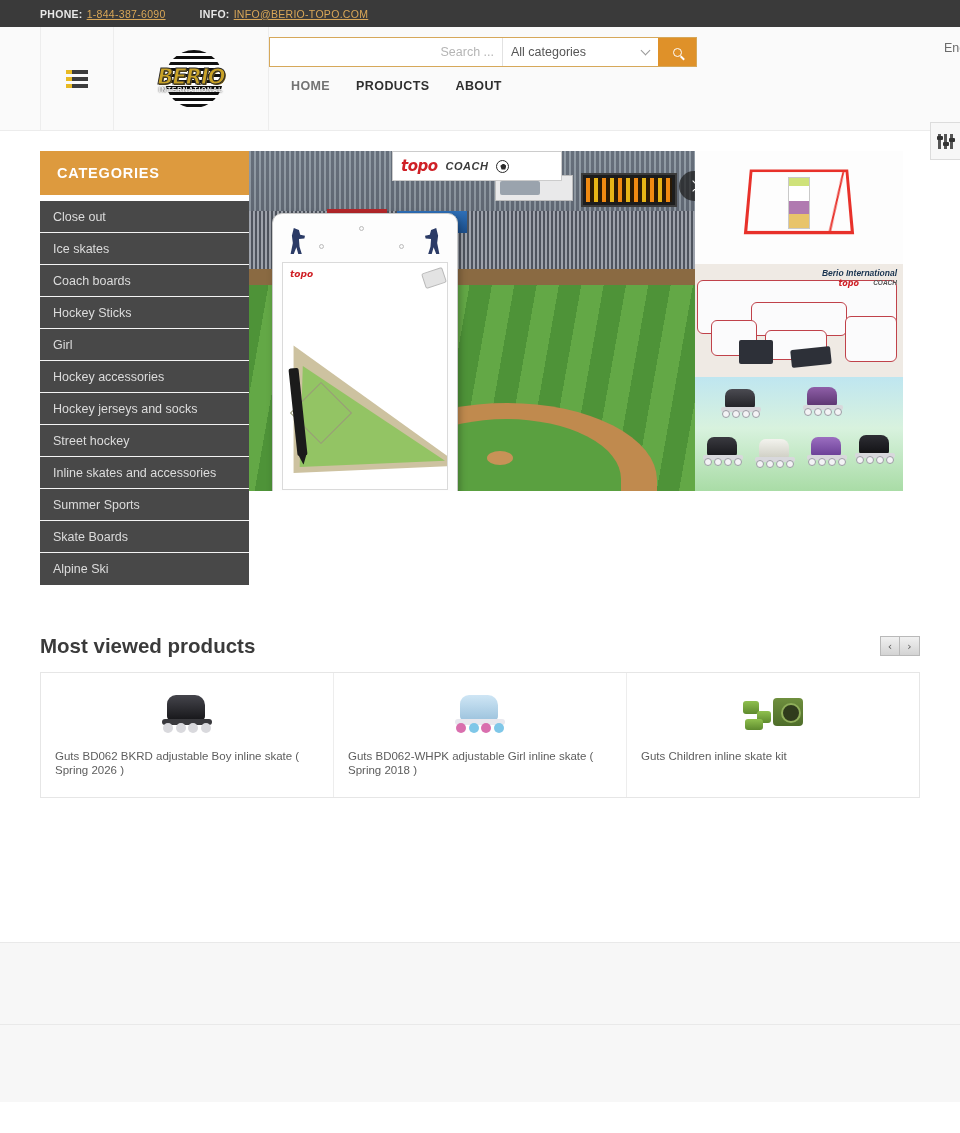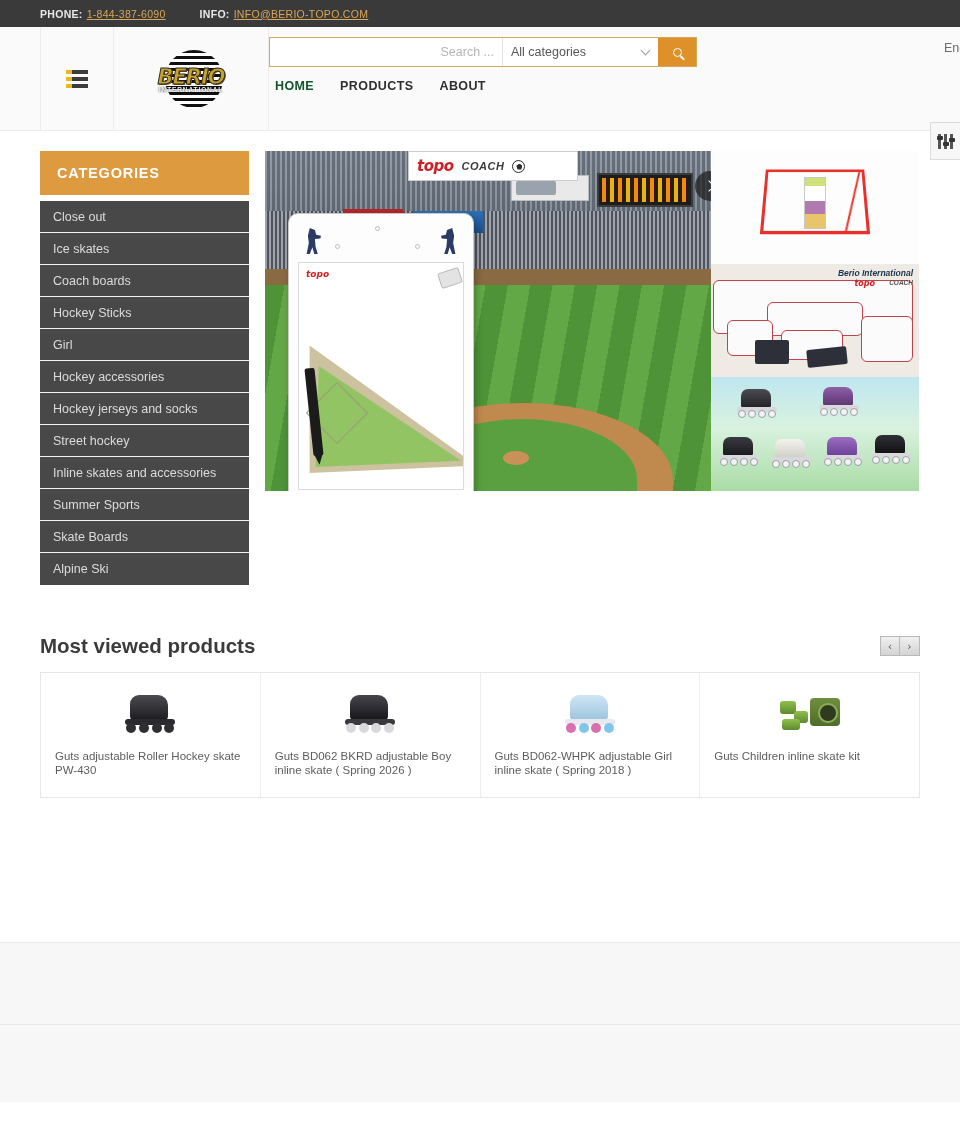--- a/index.html
+++ b/index.html
@@ -125,21 +125,21 @@
     width: 5px; height: 1.8px; background: #fff;
     transform: rotate(45deg);
   }
 
   .mainnav {
     position: absolute; left: 6px; top: 52px;
     display: flex; gap: 26px;
     font-size: 12.5px; font-weight: bold; letter-spacing: .4px;
   }
   .mainnav a { text-decoration: none; color: #2f2f2f; }
-  .mainnav a.active { color: #14532d; }
+  .mainnav a.active { color: #737373; margin-left: 16px; }
 
   .langs {
     position: absolute; left: 675px; top: 14px;
     display: flex; gap: 12px; font-size: 12.5px; color: #6b6b6b;
   }
   .langs a { color: #6b6b6b; text-decoration: none; }
 
   
   .side-tab {
     position: absolute; right: 0; top: 95px;
@@ -157,21 +157,21 @@
   .sliders span:nth-child(1) { height: 15px; }
   .sliders span:nth-child(1)::after { top: 2px; }
   .sliders span:nth-child(2) { height: 15px; }
   .sliders span:nth-child(2)::after { top: 8px; }
   .sliders span:nth-child(3) { height: 15px; }
   .sliders span:nth-child(3)::after { top: 4px; }
 
   
   .content { position: relative; padding: 0 40px; }
 
-  .layout { display: flex; gap: 16px; padding-top: 20px; }
+  .layout { display: flex; padding-top: 20px; }
 
   
   .sidebar { width: 209px; flex: none; }
   .cat-head {
     background: #dd9a3e; color: #fff;
     height: 44px; display: flex; align-items: center;
     padding-left: 17px;
     font-size: 14.5px; font-weight: bold; letter-spacing: .8px;
   }
   .cat-list { margin-top: 6px; }
@@ -725,35 +725,20 @@
   <div class="mv-head">
     <div class="mv-title">Most viewed products</div>
     <div class="mv-arrows">
       <div class="arrow-btn">‹</div>
       <div class="arrow-btn">›</div>
     </div>
   </div>
 
   <div class="products">
 
-    <div class="pcard">
-      <div class="pthumb">
-        <span class="sk2">
-          <span class="b" style="background:linear-gradient(#4a4a50,#1d1d21)"></span>
-          <span class="f" style="background:#2a2a2e"></span>
-          <span class="w">
-              <i style="background:#2f2f33"></i>
-              <i style="background:#2f2f33"></i>
-              <i style="background:#2f2f33"></i>
-              <i style="background:#2f2f33"></i>
-            </span>
-        </span>
-      </div>
-      <div class="ptitle">Guts adjustable Roller Hockey skate PW-430</div>
-    </div>
 
     <div class="pcard">
       <div class="pthumb">
         <span class="sk2">
           <span class="b" style="background:linear-gradient(#45454c,#17171a)"></span>
           <span class="f" style="background:#3a3a3e"></span>
           <span class="w">
               <i style="background:#d9d9dd"></i>
               <i style="background:#d9d9dd"></i>
               <i style="background:#d9d9dd"></i>

